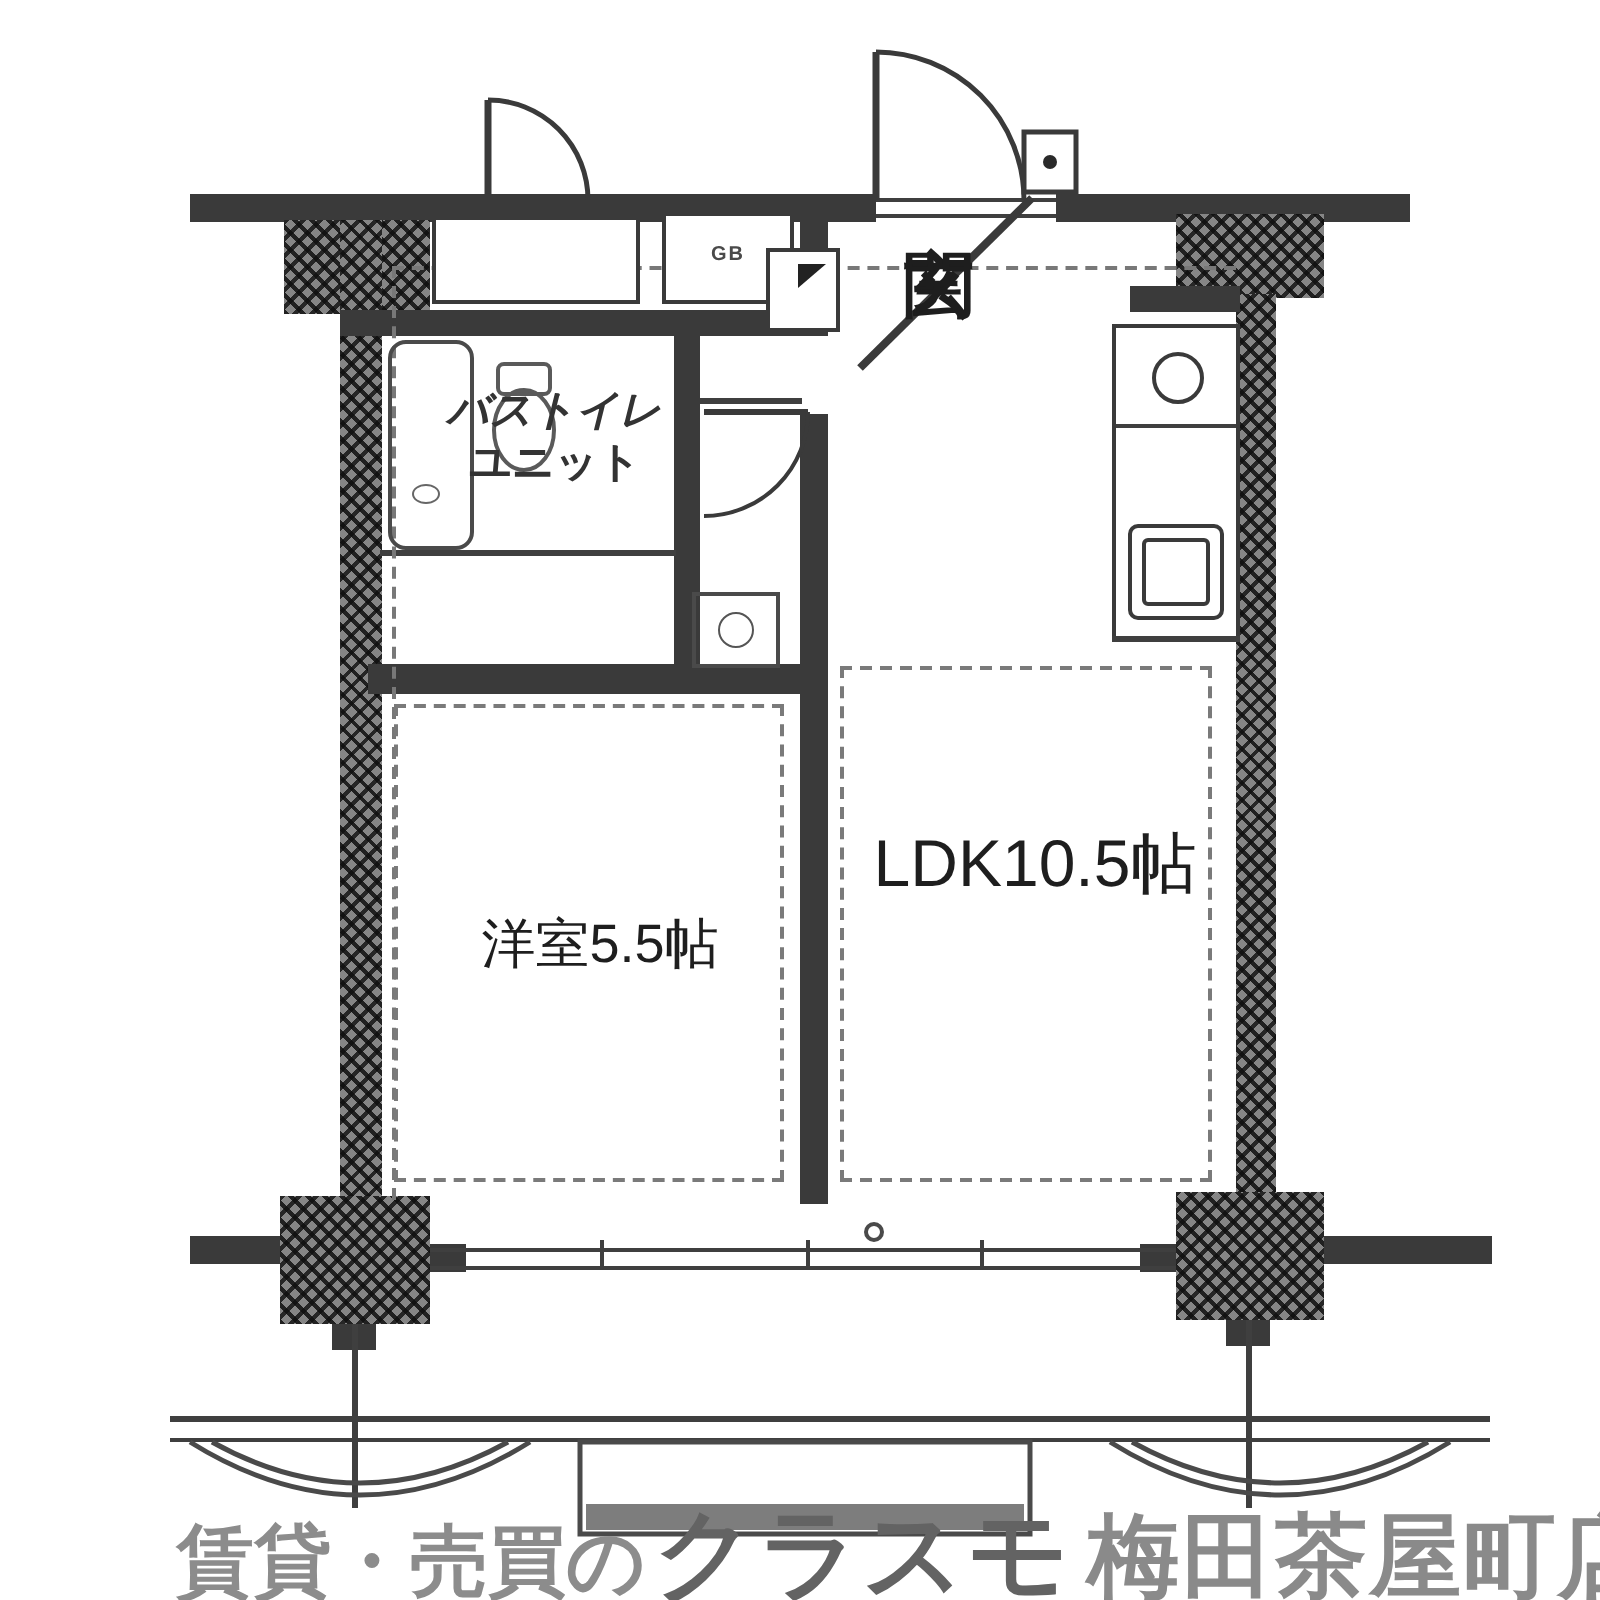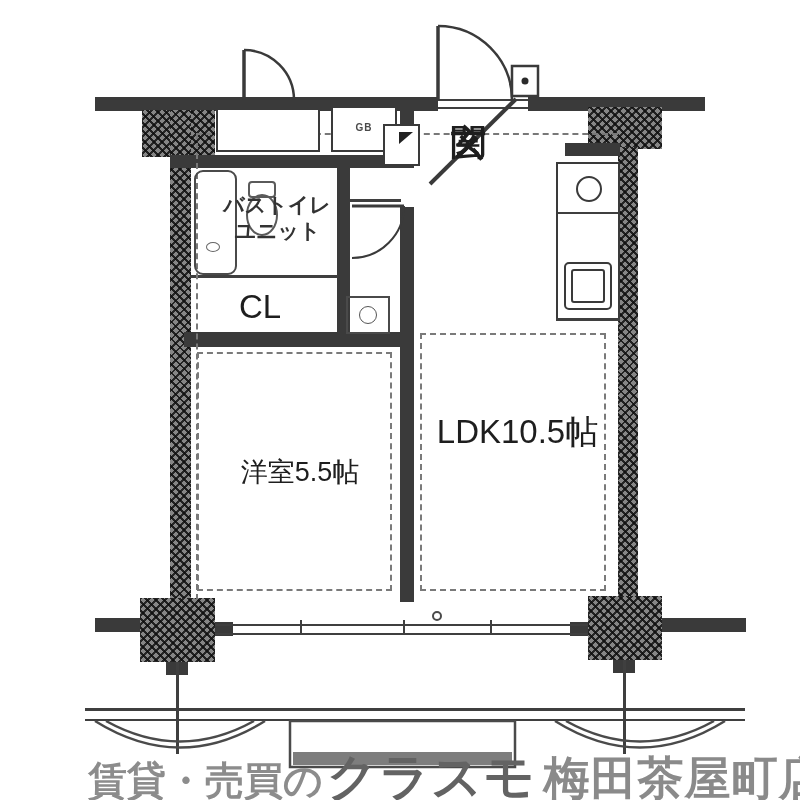--- a/index.html
+++ b/index.html
@@ -133,24 +133,23 @@
     </g>
 
     <g>
       <rect x="290" y="721" width="225" height="46" fill="none" stroke="#4a4a4a" stroke-width="2.5"></rect>
       <rect x="293" y="752" width="219" height="13" fill="#7d7d7d"></rect>
     </g>
   </svg>
 
   <div class="roomtxt" style="left:448px;top:52px;width:40px;height:92px;writing-mode:vertical-rl;font-size:35px;font-weight:700;letter-spacing:4px;">玄関</div>
 
-  <div class="roomtxt" style="left:222px;top:192px;width:110px;height:26px;font-size:21px;font-weight:700;color:#333;">バストイレ</div>
+  <div class="roomtxt" style="left:222px;top:192px;width:110px;height:26px;font-size:21px;font-weight:700;color:#333;font-style:italic;">バストイレ</div>
   <div class="roomtxt" style="left:230px;top:218px;width:95px;height:26px;font-size:21px;font-weight:700;color:#333;">ユニット</div>
 
-  <div class="roomtxt" style="left:210px;top:286px;width:100px;height:42px;font-size:33px;">CL</div>
 
   <div class="roomtxt" style="left:210px;top:450px;width:180px;height:44px;font-size:27px;">洋室5.5帖</div>
 
   <div class="roomtxt" style="left:425px;top:410px;width:185px;height:44px;font-size:33px;">LDK10.5帖</div>
 
 
   <div class="wm" style="left:88px;top:744px;">
     <span style="font-size:39px;font-weight:600;color:#8c8c8c;">賃貸・売買の</span>
     <span style="font-size:50px;font-weight:900;color:#636363;letter-spacing:1px;margin-left:4px;">クラスモ</span>
     <span style="font-size:46px;font-weight:800;color:#8a8a8a;margin-left:8px;letter-spacing:1px;">梅田茶屋町店</span>

